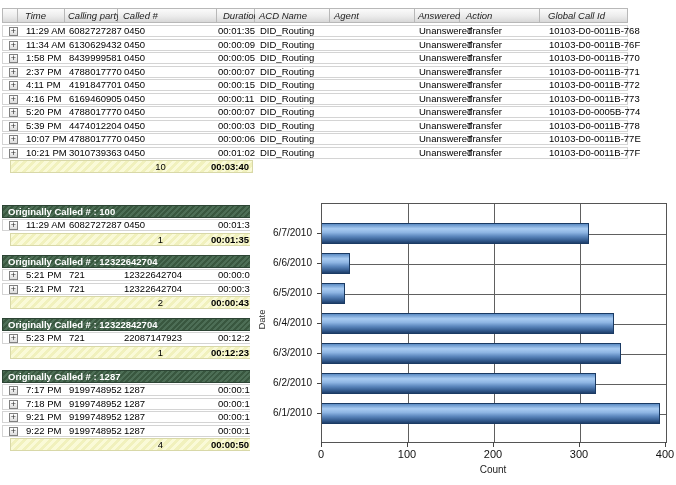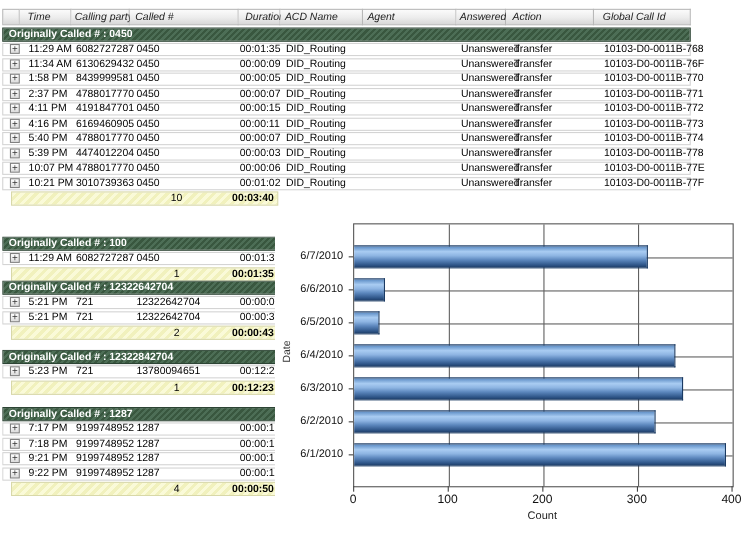--- a/index.html
+++ b/index.html
@@ -102,21 +102,20 @@
       <div class="hcell c-called">Called #</div>
       <div class="hcell c-duration">Duration</div>
       <div class="hcell c-acd">ACD Name</div>
       <div class="hcell c-agent">Agent</div>
       <div class="hcell c-answered">Answered</div>
       <div class="hcell c-action">Action</div>
       <div class="hcell c-call_id">Global Call Id</div>
     </div>
 
 <div class="section" style="top: 25px;">
-      <div class="grprow"><span>Originally Called # : 0450</span></div>
       <div class="row">
         <div class="cell c-expand"><span class="plus">+</span></div>
         <div class="cell c-time">11:29 AM</div>
         <div class="cell c-calling">6082727287</div>
         <div class="cell c-called">0450</div>
         <div class="cell c-duration">00:01:35</div>
         <div class="cell c-acd">DID_Routing</div>
         <div class="cell c-agent"></div>
         <div class="cell c-answered">Unanswered</div>
         <div class="cell c-action">Transfer</div>
@@ -177,29 +176,29 @@
         <div class="cell c-called">0450</div>
         <div class="cell c-duration">00:00:11</div>
         <div class="cell c-acd">DID_Routing</div>
         <div class="cell c-agent"></div>
         <div class="cell c-answered">Unanswered</div>
         <div class="cell c-action">Transfer</div>
         <div class="cell c-call_id">10103-D0-0011B-773</div>
       </div>
       <div class="row">
         <div class="cell c-expand"><span class="plus">+</span></div>
-        <div class="cell c-time">5:40 PM</div>
+        <div class="cell c-time">5:20 PM</div>
         <div class="cell c-calling">4788017770</div>
         <div class="cell c-called">0450</div>
         <div class="cell c-duration">00:00:07</div>
         <div class="cell c-acd">DID_Routing</div>
         <div class="cell c-agent"></div>
         <div class="cell c-answered">Unanswered</div>
         <div class="cell c-action">Transfer</div>
-        <div class="cell c-call_id">10103-D0-0011B-774</div>
+        <div class="cell c-call_id">10103-D0-0005B-774</div>
       </div>
       <div class="row">
         <div class="cell c-expand"><span class="plus">+</span></div>
         <div class="cell c-time">5:39 PM</div>
         <div class="cell c-calling">4474012204</div>
         <div class="cell c-called">0450</div>
         <div class="cell c-duration">00:00:03</div>
         <div class="cell c-acd">DID_Routing</div>
         <div class="cell c-agent"></div>
         <div class="cell c-answered">Unanswered</div>
@@ -228,21 +227,21 @@
         <div class="cell c-agent"></div>
         <div class="cell c-answered">Unanswered</div>
         <div class="cell c-action">Transfer</div>
         <div class="cell c-call_id">10103-D0-0011B-77F</div>
       </div>
       <div class="sumrow">
         <span class="sumcount">10</span>
         <span class="sumtotal">00:03:40</span>
       </div>
     </div>
-    <div class="section clipped" style="top: 215px;">
+    <div class="section clipped" style="top: 205px;">
       <div class="grprow"><span>Originally Called # : 100</span></div>
       <div class="row">
         <div class="cell c-expand"><span class="plus">+</span></div>
         <div class="cell c-time">11:29 AM</div>
         <div class="cell c-calling">6082727287</div>
         <div class="cell c-called">0450</div>
         <div class="cell c-duration">00:01:35</div>
       </div>
       <div class="sumrow">
         <span class="sumcount">1</span>
@@ -269,21 +268,21 @@
         <span class="sumcount">2</span>
         <span class="sumtotal">00:00:43</span>
       </div>
     </div>
     <div class="section clipped" style="top: 318px;">
       <div class="grprow"><span>Originally Called # : 12322842704</span></div>
       <div class="row">
         <div class="cell c-expand"><span class="plus">+</span></div>
         <div class="cell c-time">5:23 PM</div>
         <div class="cell c-calling">721</div>
-        <div class="cell c-called">13780094651</div>
+        <div class="cell c-called">22087147923</div>
         <div class="cell c-duration">00:12:23</div>
       </div>
       <div class="sumrow">
         <span class="sumcount">1</span>
         <span class="sumtotal">00:12:23</span>
       </div>
     </div>
     <div class="section clipped" style="top: 370px;">
       <div class="grprow"><span>Originally Called # : 1287</span></div>
       <div class="row">

